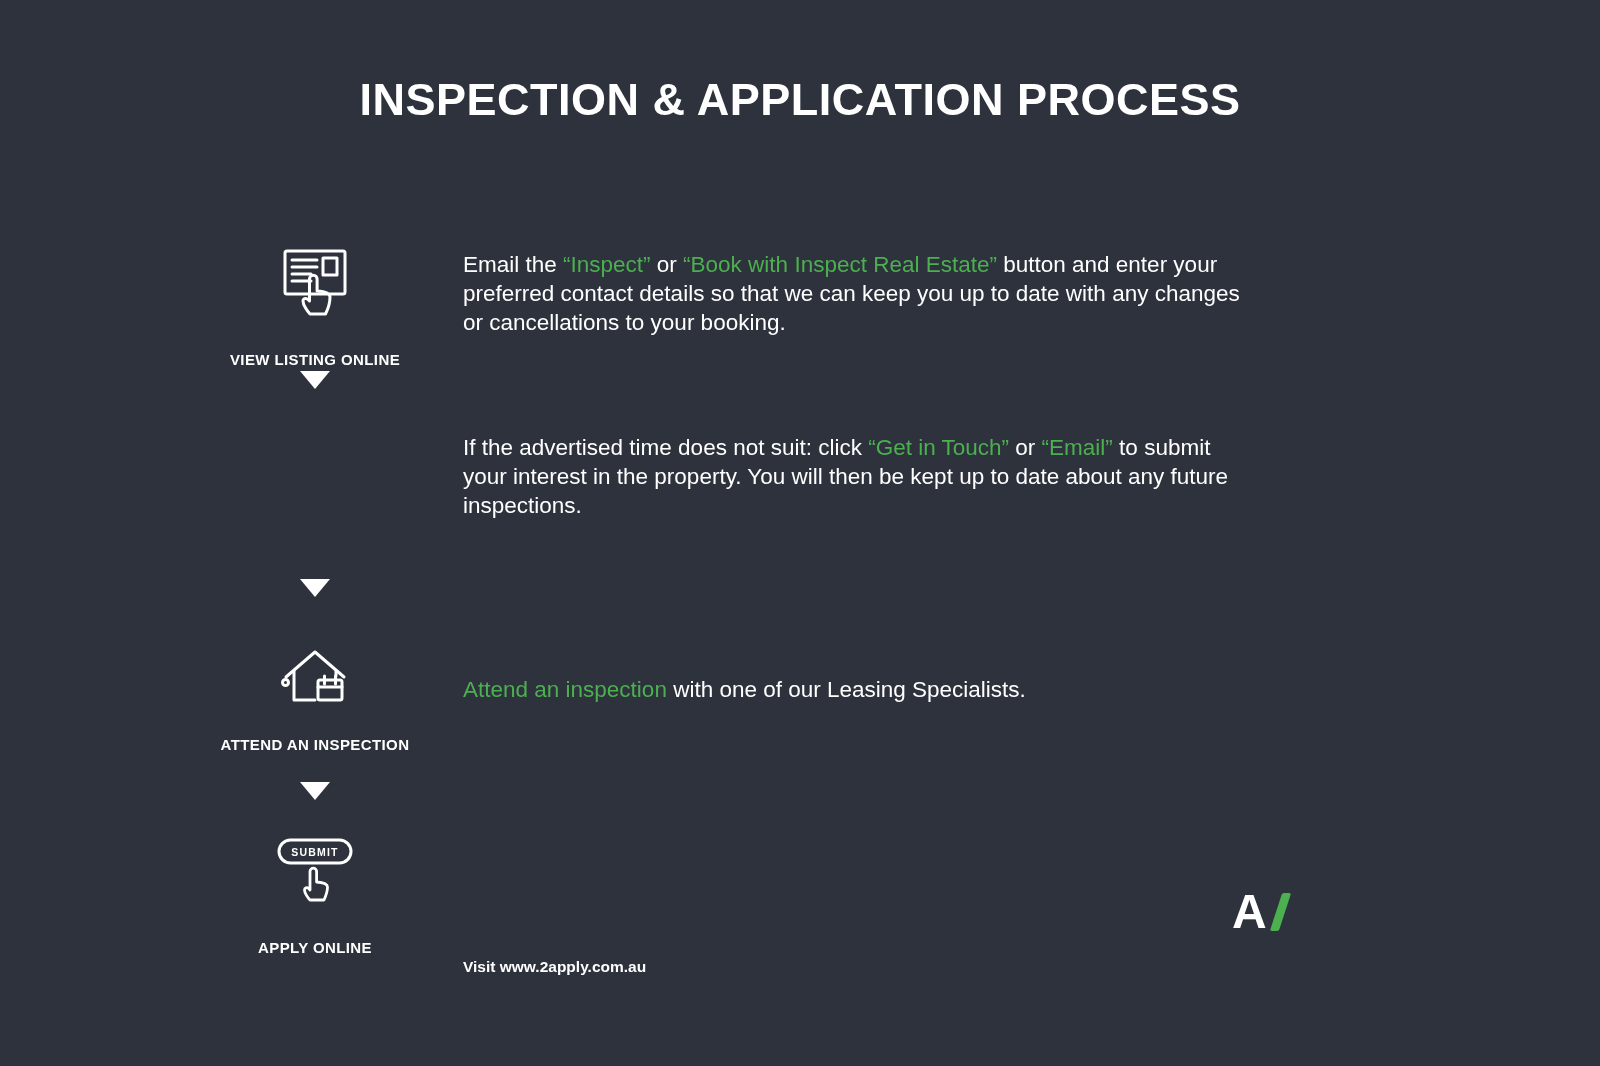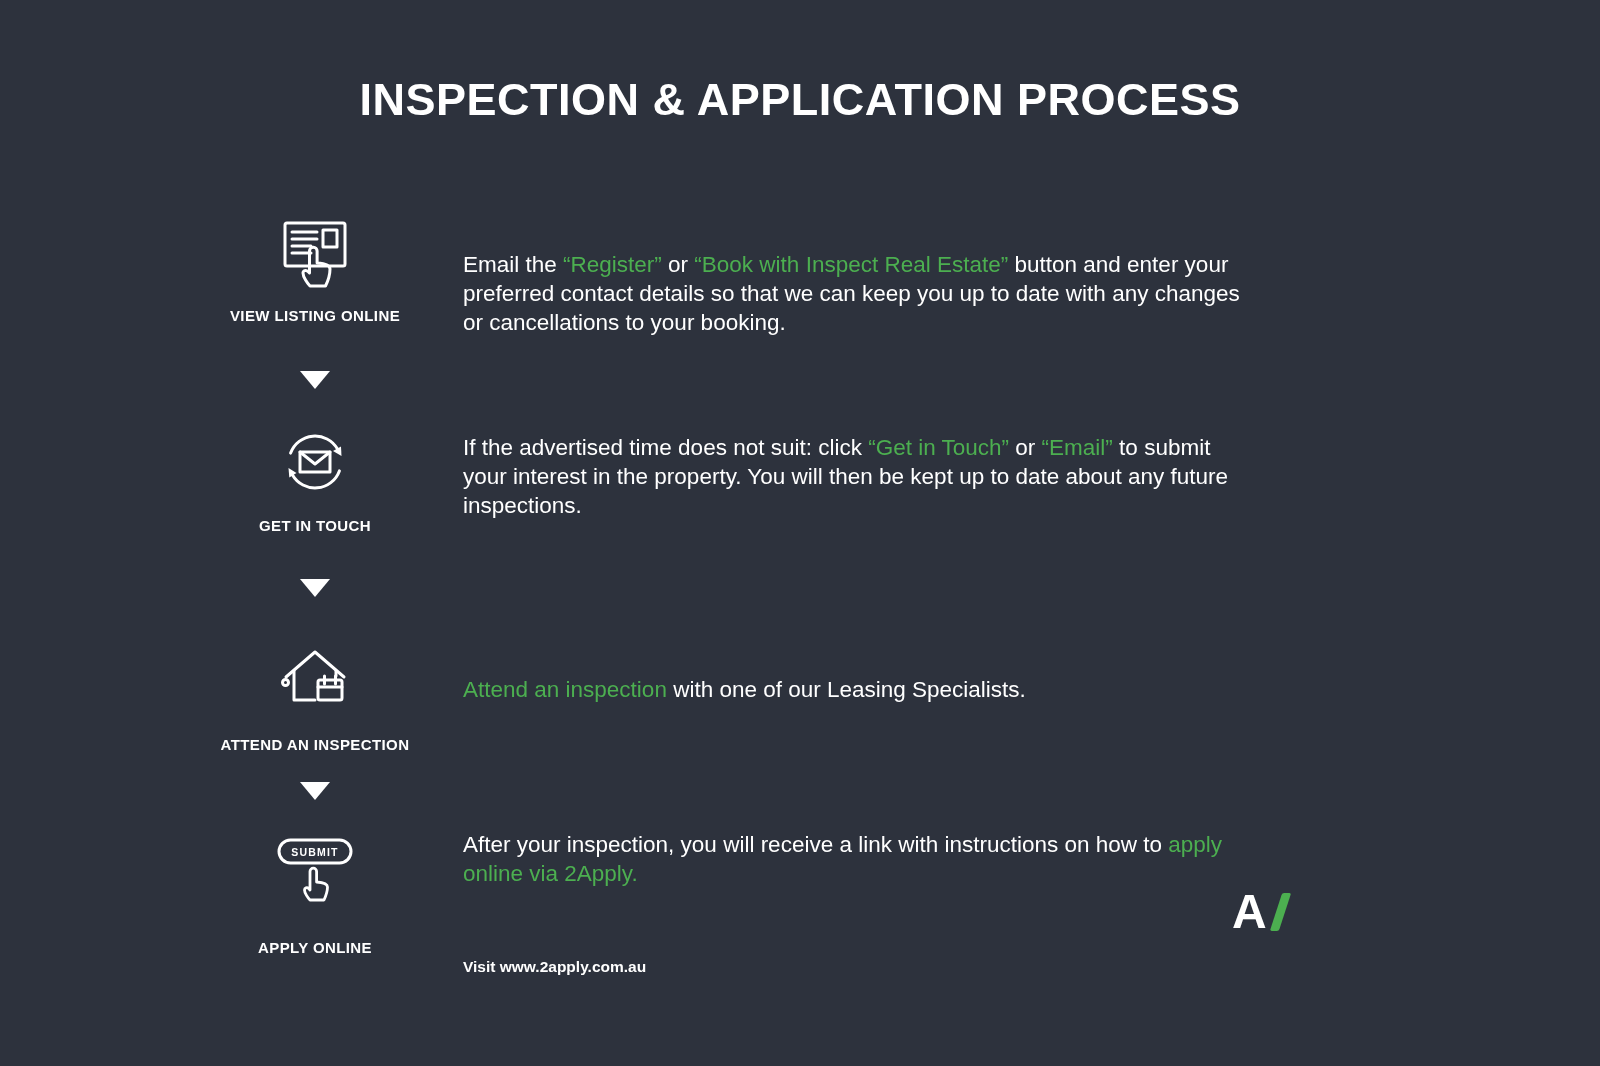--- a/index.html
+++ b/index.html
@@ -32,21 +32,21 @@
     align-items: center;
   }
   .step-label {
     font-size: 15px;
     font-weight: 700;
     letter-spacing: 0.4px;
     margin-top: 13px;
     white-space: nowrap;
     color: #ffffff;
   }
-  .s1 { top: 210px; }
+  .s1 { top: 238px; gap: 16px; }
   .s2 { top: 420px; }
   .s3 { top: 634px; }
   .s4 { top: 836px; gap: 24px; }
   .s3 .step-label { margin-top: 18px; }
   .s4 .step-label { }
   .arrow {
     position: absolute;
     left: 300px;
     width: 0; height: 0;
     border-left: 15px solid transparent;
@@ -118,33 +118,20 @@
         <line x1="19" y1="43" x2="38" y2="43"></line>
         <rect x="50" y="20" width="14" height="17"></rect>
         <path d="M37 76 C34.5 73.5 30 67 30 63 C30 60.5 33 59.5 35 61.5 L36.5 63 V41 A3.8 3.8 0 0 1 44.1 41 V53 C51.5 53.5 57 55 57 59 C57 63 55 71 52.5 76 Z"></path>
       </g>
     </svg>
     <div class="step-label">VIEW LISTING ONLINE</div>
   </div>
 
   <div class="arrow a1"></div>
 
-  <div class="step s2">
-    <svg class="icon" width="84" height="84" viewBox="0 0 84 84" aria-hidden="true">
-      <g fill="none" stroke="#ffffff" stroke-width="3" stroke-linecap="round" stroke-linejoin="round">
-        <rect x="27" y="32" width="30" height="20"></rect>
-        <polyline points="27,32 42,44 57,32"></polyline>
-        <path d="M17.6 33.1 A26 26 0 0 1 64.5 29"></path>
-        <path d="M66.4 50.9 A26 26 0 0 1 19.5 55"></path>
-      </g>
-      <polygon points="68.5,36 68,26.5 60,31" fill="#ffffff"></polygon>
-      <polygon points="15.5,48 16.3,57.5 23.5,53" fill="#ffffff"></polygon>
-    </svg>
-    <div class="step-label">GET IN TOUCH</div>
-  </div>
 
   <div class="arrow a2"></div>
 
   <div class="step s3">
     <svg class="icon" width="84" height="84" viewBox="0 0 84 84" aria-hidden="true">
       <g fill="none" stroke="#ffffff" stroke-width="3" stroke-linecap="round" stroke-linejoin="round">
         <polyline points="13,43 42,18 71,43"></polyline>
         <polyline points="21,37 21,66 42,66"></polyline>
         <line x1="63" y1="37" x2="63" y2="42"></line>
         <circle cx="12.5" cy="48.5" r="3"></circle>
@@ -161,24 +148,23 @@
 
   <div class="step s4">
     <svg class="icon" width="84" height="66" viewBox="0 0 84 66" aria-hidden="true">
       <rect x="6" y="4" width="72" height="23" rx="11.5" fill="none" stroke="#ffffff" stroke-width="3"></rect>
       <text x="42" y="19.5" text-anchor="middle" font-size="10.5" font-weight="700" letter-spacing="1.2" fill="#ffffff" font-family="Liberation Sans, sans-serif">SUBMIT</text>
       <path d="M37 64 C35 62 31.5 57 31.5 54 C31.5 51.8 34 50.9 35.7 52.6 L37 54 V35.5 A3.3 3.3 0 0 1 43.6 35.5 V46 C49.8 46.4 54.5 47.6 54.5 51 C54.5 54.3 52.8 60 51 64 Z" fill="none" stroke="#ffffff" stroke-width="2.8" stroke-linejoin="round"></path>
     </svg>
     <div class="step-label">APPLY ONLINE</div>
   </div>
 
-  <p class="desc p1"><span>Email the </span><span class="green">“Register”</span><span> or </span><span class="green">“Book with Inspect Real Estate”</span><span> button and enter your preferred contact details so that we can keep you up to date with any changes or cancellations to your booking.</span></p>
+  <p class="desc p1"><span>Email the </span><span class="green">“Inspect”</span><span> or </span><span class="green">“Book with Inspect Real Estate”</span><span> button and enter your preferred contact details so that we can keep you up to date with any changes or cancellations to your booking.</span></p>
   <p class="desc p3"><span class="green">Attend an inspection</span><span> with one of our Leasing Specialists.</span></p>
   <p class="desc p2"><span>If the advertised time does not suit: click </span><span class="green">“Get in Touch”</span><span> or </span><span class="green">“Email”</span><span> to submit your interest in the property. You will then be kept up to date about any future inspections.</span></p>
-  <p class="desc p4"><span>After your inspection, you will receive a link with instructions on how to </span><span class="green">apply online via 2Apply.</span></p>
 
   <div class="visit">Visit www.2apply.com.au</div>
 
   <div class="logo">
     <span>A</span>
     <span class="slash-shape"></span>
   </div>
 
 </div>
 

